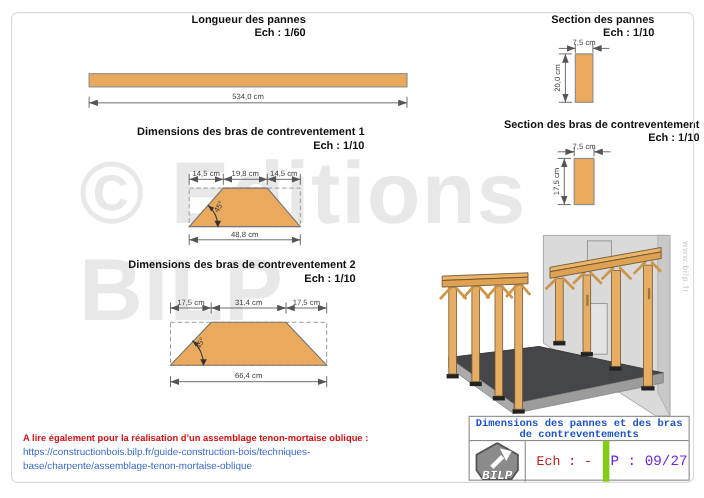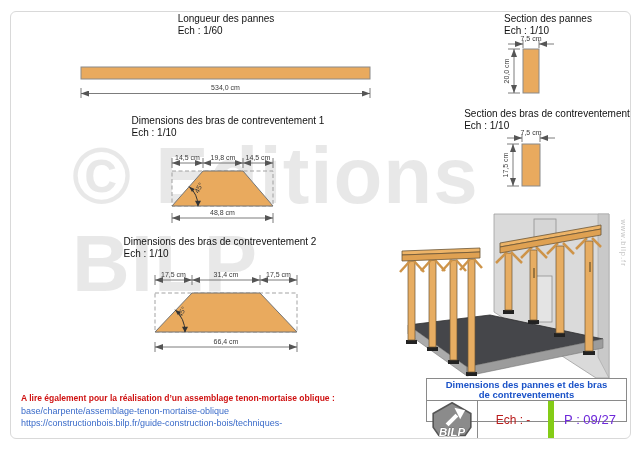--- a/index.html
+++ b/index.html
@@ -4,36 +4,36 @@
 <style>
   html,body{margin:0;padding:0;background:#fff;}
   #page{position:relative;width:640px;height:453px;background:#fff;overflow:hidden;
         font-family:"Liberation Sans","DejaVu Sans",sans-serif;}
   #frame{position:absolute;left:10px;top:11px;width:619px;height:426px;
          border:1px solid #d9d9d9;border-radius:6px;z-index:3;pointer-events:none;}
   .wm{position:absolute;z-index:0;font-weight:bold;color:#000;opacity:0.085;
       font-size:80px;letter-spacing:1px;white-space:nowrap;line-height:1;}
   #scene{position:absolute;left:0;top:0;z-index:1;}
   .htext{position:absolute;z-index:2;white-space:nowrap;}
-  .dtitle{font-size:10px;font-weight:normal;color:#111;text-align:left;
+  .dtitle{font-size:10px;font-weight:bold;color:#111;text-align:right;
           transform:translateX(-50%);line-height:12px;}
   .dimtext{font-family:"Liberation Sans","DejaVu Sans",sans-serif;font-size:7px;fill:#3a3a3a;}
   .dimline{stroke:#5a5a5a;stroke-width:0.8;fill:none;}
   .tick{stroke:#5a5a5a;stroke-width:0.8;}
   .dash{stroke:#999;stroke-width:0.9;fill:none;stroke-dasharray:4 2.5;}
   .wood2d{fill:#e9aa5e;stroke:#8a8a8a;stroke-width:1;}
   .woodtrap{fill:#e9aa5e;stroke:#757575;stroke-width:1;}
   .arc{stroke:#333;stroke-width:1;fill:none;}
   .arrowfill{fill:#555;}
   .arcarrow{fill:#333;}
   #footer-note{left:21px;top:393px;font-size:8.5px;font-weight:bold;color:#cf1212;text-align:center;}
   #footer-link{left:21px;top:405px;font-size:9px;color:#3a6bc9;text-decoration:none;
                line-height:12px;display:block;}
-  #tblock{position:absolute;left:426px;top:378px;width:201px;height:44px;z-index:2;
-          border:1px solid #8a8a8a;background:#fff;box-sizing:border-box;}
+  #tblock{position:absolute;left:426px;top:378px;width:201px;height:59px;z-index:2;
+          border:1px solid #8a8a8a;background:#fff;box-sizing:border-box;font-family:Liberation Mono, monospace;}
   #tblock .trow{height:21px;border-bottom:1px solid #8a8a8a;display:flex;flex-direction:column;
           align-items:center;justify-content:center;}
   #tblock .trow div{font-size:9.5px;font-weight:bold;color:#1a52c8;line-height:10px;}
   #tblock .brow{display:flex;height:37px;}
   #tblock .cell{display:flex;align-items:center;justify-content:center;box-sizing:border-box;}
   #tblock .c1{width:51px;border-right:1px solid #8a8a8a;}
   #tblock .c2{flex:1;border-right:6px solid #84cc16;font-size:12px;color:#b91c1c;}
   #tblock .c3{width:72px;font-size:13px;color:#6d28d9;}
 </style>
 </head>
@@ -213,22 +213,22 @@
     <div>Section des bras de contreventement</div>
     <div>Ech : 1/10</div>
   </div>
   <div class="htext dtitle" style="left:220px;top:236px;">
     <div>Dimensions des bras de contreventement 2</div>
     <div>Ech : 1/10</div>
   </div>
 
   <div class="htext" id="footer-note">A lire également pour la réalisation d’un assemblage tenon-mortaise oblique :</div>
   <a class="htext" id="footer-link" href="#">
+    <div>https://constructionbois.bilp.fr/guide-construction-bois/techniques-</div>
     <div>base/charpente/assemblage-tenon-mortaise-oblique</div>
-    <div>https://constructionbois.bilp.fr/guide-construction-bois/techniques-</div>
   </a>
 
   <div id="tblock">
     <div class="trow">
       <div>Dimensions des pannes et des bras</div>
       <div>de contreventements</div>
     </div>
     <div class="brow">
       <div class="cell c1">
         <svg width="46" height="36" viewBox="0 0 52 44">

